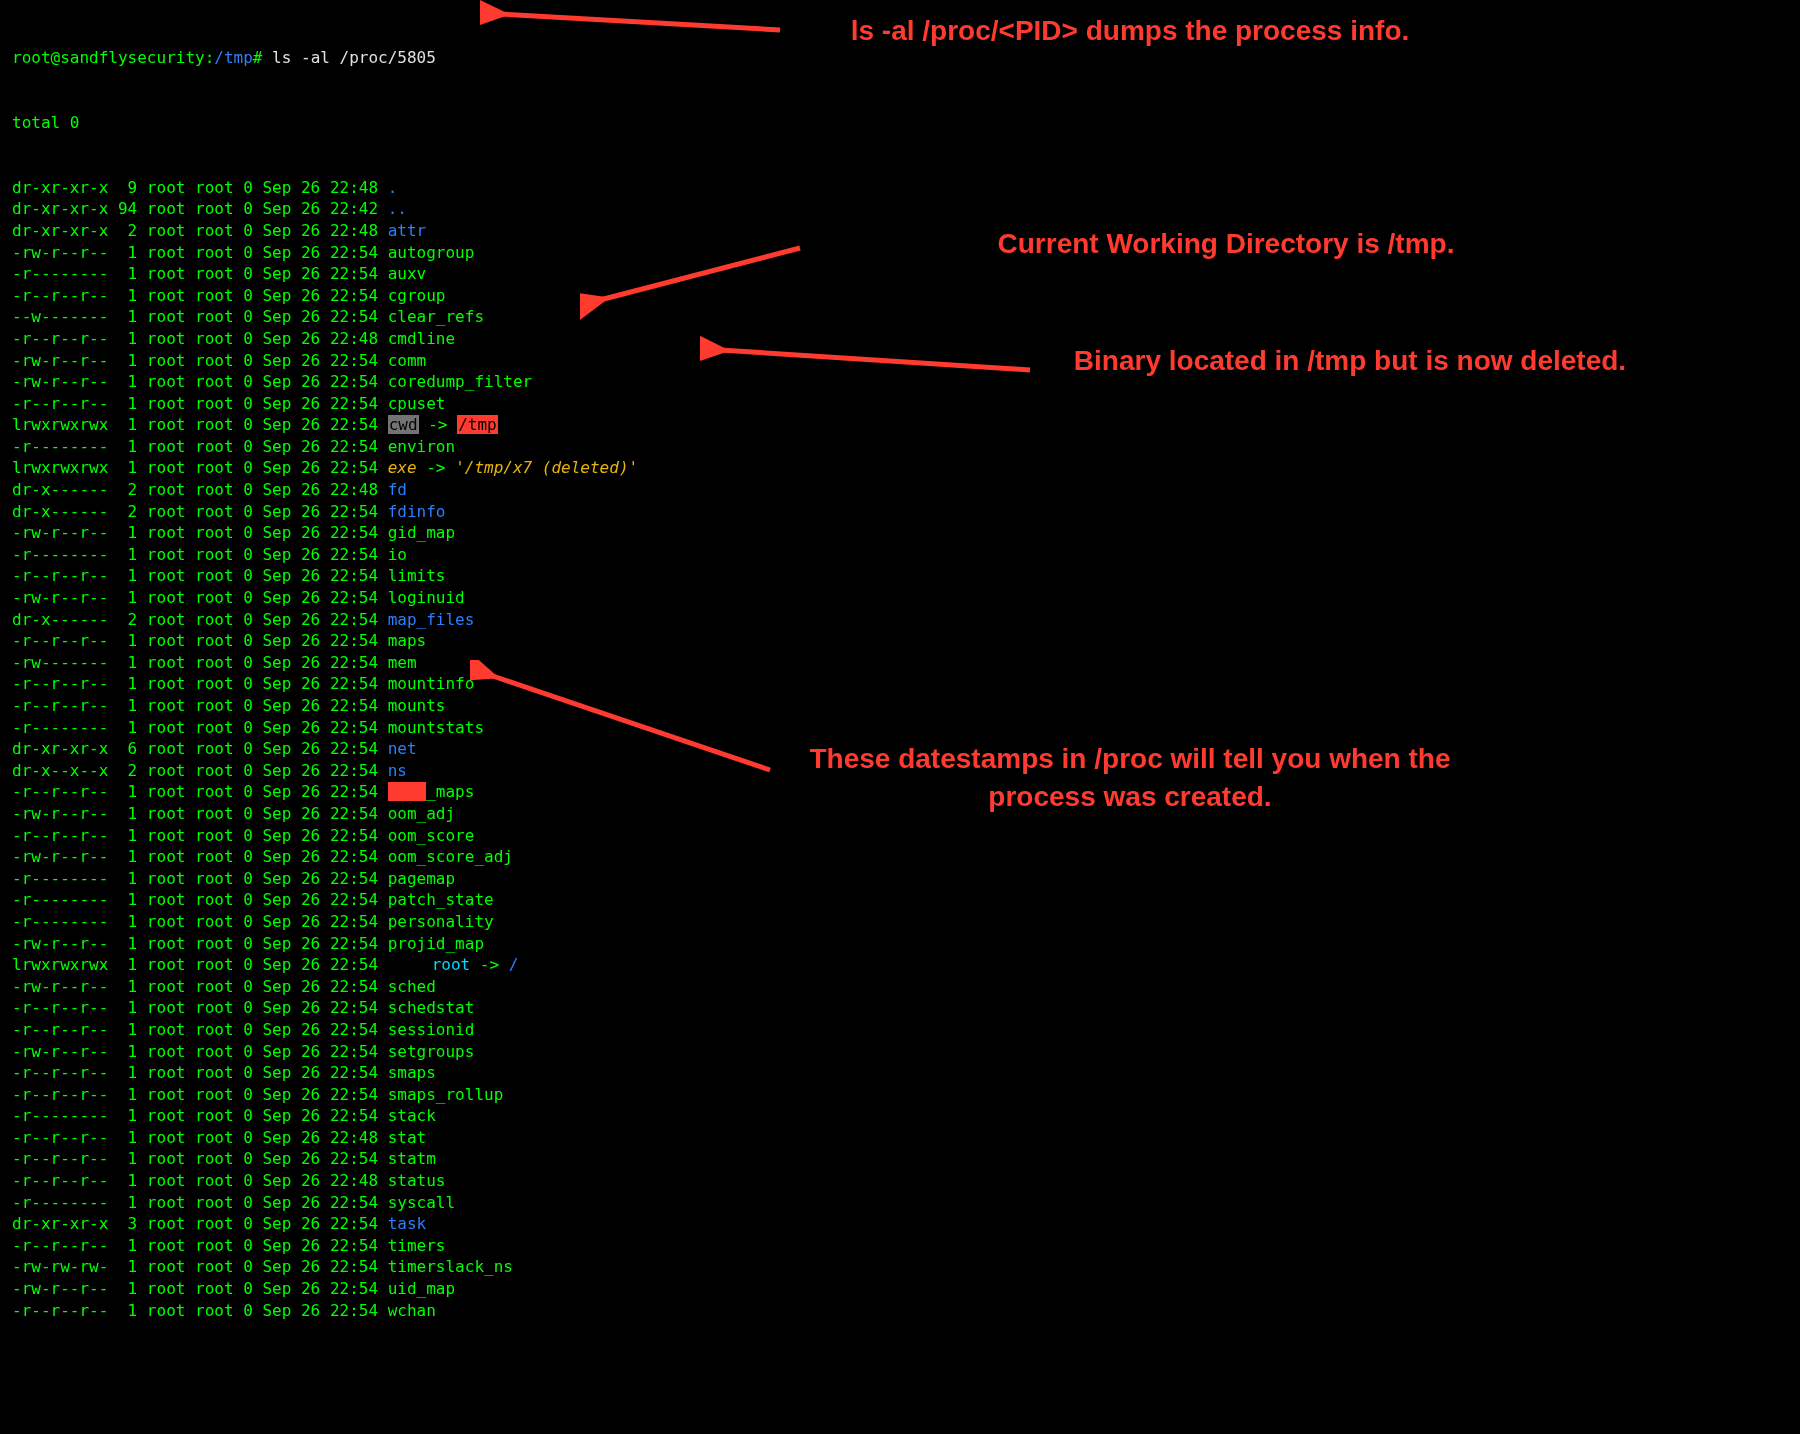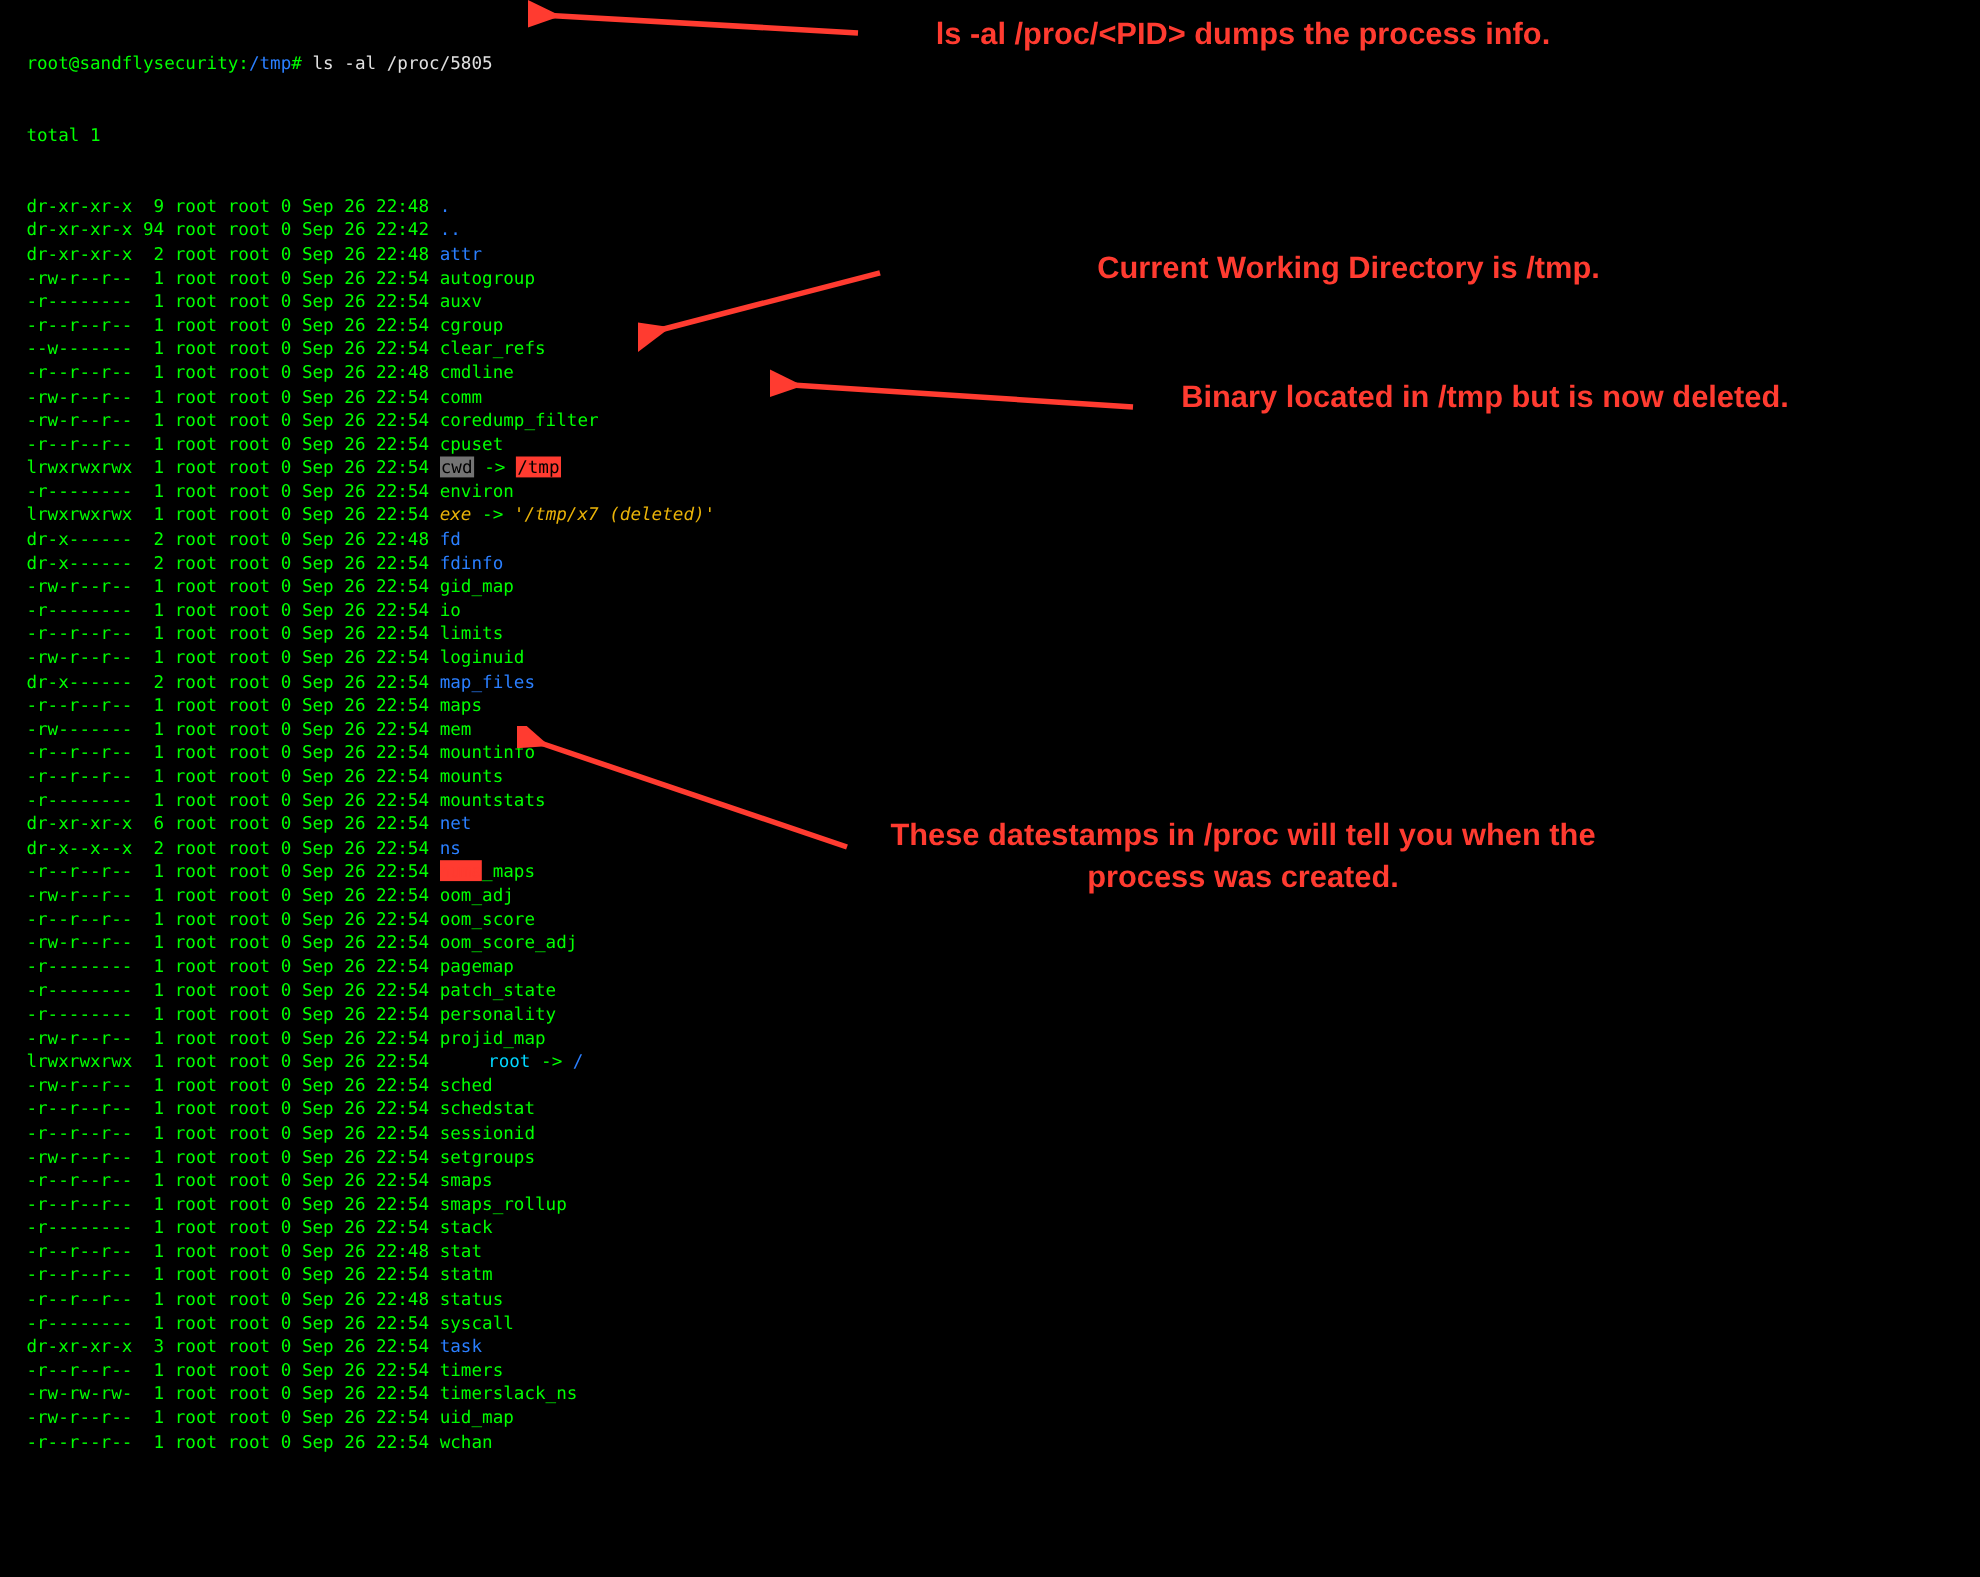--- a/index.html
+++ b/index.html
@@ -9,21 +9,21 @@
     font-family: "Menlo", "Monaco", "Consolas", monospace;
     font-size: 16px;
     line-height: 1.35;
     color: #00ff00;
     width: 1800px;
     height: 1434px;
     position: relative;
     overflow: hidden;
   }
   .terminal {
-    padding: 4px 24px;
+    padding: 4px 12px;
     white-space: pre;
   }
   .green { color: #00ff00; }
   .blue  { color: #2a7fff; }
   .cyan  { color: #00d7ff; margin-left: 44px; }
   .red   { color: #eab308; font-style: italic; }
   .white { color: #e0e0e0; }
   .hl-cwd {
     background: #737373;
     color: #000000;
@@ -55,21 +55,21 @@
   .arrow {
     position: absolute;
     pointer-events: none;
   }
 </style>
 </head>
 <body>
 
 <div class="terminal">
   <div><span class="green">root@sandflysecurity</span><span class="green">:</span><span class="blue">/tmp</span><span class="green">#</span><span class="white"> </span><span class="white">ls -al /proc/5805</span></div>
-  <div class="green">total 1</div>
+  <div class="green">total 0</div>
   <div id="listing"><div><span class="green">dr-xr-xr-x  9 root root 0 Sep 26 22:48 </span><span class="blue">.</span></div><div><span class="green">dr-xr-xr-x 94 root root 0 Sep 26 22:42 </span><span class="blue">..</span></div><div><span class="green">dr-xr-xr-x  2 root root 0 Sep 26 22:48 </span><span class="blue">attr</span></div><div><span class="green">-rw-r--r--  1 root root 0 Sep 26 22:54 </span><span class="green">autogroup</span></div><div><span class="green">-r--------  1 root root 0 Sep 26 22:54 </span><span class="green">auxv</span></div><div><span class="green">-r--r--r--  1 root root 0 Sep 26 22:54 </span><span class="green">cgroup</span></div><div><span class="green">--w-------  1 root root 0 Sep 26 22:54 </span><span class="green">clear_refs</span></div><div><span class="green">-r--r--r--  1 root root 0 Sep 26 22:48 </span><span class="green">cmdline</span></div><div><span class="green">-rw-r--r--  1 root root 0 Sep 26 22:54 </span><span class="green">comm</span></div><div><span class="green">-rw-r--r--  1 root root 0 Sep 26 22:54 </span><span class="green">coredump_filter</span></div><div><span class="green">-r--r--r--  1 root root 0 Sep 26 22:54 </span><span class="green">cpuset</span></div><div><span class="green">lrwxrwxrwx  1 root root 0 Sep 26 22:54 </span><span class="hl-cwd">cwd</span><span class="green"> -&gt; </span><span class="hl-tmp">/tmp</span></div><div><span class="green">-r--------  1 root root 0 Sep 26 22:54 </span><span class="green">environ</span></div><div><span class="green">lrwxrwxrwx  1 root root 0 Sep 26 22:54 </span><span class="red">exe</span><span class="green"> -&gt; </span><span class="red">'/tmp/x7 (deleted)'</span></div><div><span class="green">dr-x------  2 root root 0 Sep 26 22:48 </span><span class="blue">fd</span></div><div><span class="green">dr-x------  2 root root 0 Sep 26 22:54 </span><span class="blue">fdinfo</span></div><div><span class="green">-rw-r--r--  1 root root 0 Sep 26 22:54 </span><span class="green">gid_map</span></div><div><span class="green">-r--------  1 root root 0 Sep 26 22:54 </span><span class="green">io</span></div><div><span class="green">-r--r--r--  1 root root 0 Sep 26 22:54 </span><span class="green">limits</span></div><div><span class="green">-rw-r--r--  1 root root 0 Sep 26 22:54 </span><span class="green">loginuid</span></div><div><span class="green">dr-x------  2 root root 0 Sep 26 22:54 </span><span class="blue">map_files</span></div><div><span class="green">-r--r--r--  1 root root 0 Sep 26 22:54 </span><span class="green">maps</span></div><div><span class="green">-rw-------  1 root root 0 Sep 26 22:54 </span><span class="green">mem</span></div><div><span class="green">-r--r--r--  1 root root 0 Sep 26 22:54 </span><span class="green">mountinfo</span></div><div><span class="green">-r--r--r--  1 root root 0 Sep 26 22:54 </span><span class="green">mounts</span></div><div><span class="green">-r--------  1 root root 0 Sep 26 22:54 </span><span class="green">mountstats</span></div><div><span class="green">dr-xr-xr-x  6 root root 0 Sep 26 22:54 </span><span class="blue">net</span></div><div><span class="green">dr-x--x--x  2 root root 0 Sep 26 22:54 </span><span class="blue">ns</span></div><div><span class="green">-r--r--r--  1 root root 0 Sep 26 22:54 </span><span style="background: rgb(255, 59, 48); color: rgb(255, 59, 48);">numa</span><span class="green">_maps</span></div><div><span class="green">-rw-r--r--  1 root root 0 Sep 26 22:54 </span><span class="green">oom_adj</span></div><div><span class="green">-r--r--r--  1 root root 0 Sep 26 22:54 </span><span class="green">oom_score</span></div><div><span class="green">-rw-r--r--  1 root root 0 Sep 26 22:54 </span><span class="green">oom_score_adj</span></div><div><span class="green">-r--------  1 root root 0 Sep 26 22:54 </span><span class="green">pagemap</span></div><div><span class="green">-r--------  1 root root 0 Sep 26 22:54 </span><span class="green">patch_state</span></div><div><span class="green">-r--------  1 root root 0 Sep 26 22:54 </span><span class="green">personality</span></div><div><span class="green">-rw-r--r--  1 root root 0 Sep 26 22:54 </span><span class="green">projid_map</span></div><div><span class="green">lrwxrwxrwx  1 root root 0 Sep 26 22:54 </span><span class="cyan">root</span><span class="green"> -&gt; </span><span class="blue">/</span></div><div><span class="green">-rw-r--r--  1 root root 0 Sep 26 22:54 </span><span class="green">sched</span></div><div><span class="green">-r--r--r--  1 root root 0 Sep 26 22:54 </span><span class="green">schedstat</span></div><div><span class="green">-r--r--r--  1 root root 0 Sep 26 22:54 </span><span class="green">sessionid</span></div><div><span class="green">-rw-r--r--  1 root root 0 Sep 26 22:54 </span><span class="green">setgroups</span></div><div><span class="green">-r--r--r--  1 root root 0 Sep 26 22:54 </span><span class="green">smaps</span></div><div><span class="green">-r--r--r--  1 root root 0 Sep 26 22:54 </span><span class="green">smaps_rollup</span></div><div><span class="green">-r--------  1 root root 0 Sep 26 22:54 </span><span class="green">stack</span></div><div><span class="green">-r--r--r--  1 root root 0 Sep 26 22:48 </span><span class="green">stat</span></div><div><span class="green">-r--r--r--  1 root root 0 Sep 26 22:54 </span><span class="green">statm</span></div><div><span class="green">-r--r--r--  1 root root 0 Sep 26 22:48 </span><span class="green">status</span></div><div><span class="green">-r--------  1 root root 0 Sep 26 22:54 </span><span class="green">syscall</span></div><div><span class="green">dr-xr-xr-x  3 root root 0 Sep 26 22:54 </span><span class="blue">task</span></div><div><span class="green">-r--r--r--  1 root root 0 Sep 26 22:54 </span><span class="green">timers</span></div><div><span class="green">-rw-rw-rw-  1 root root 0 Sep 26 22:54 </span><span class="green">timerslack_ns</span></div><div><span class="green">-rw-r--r--  1 root root 0 Sep 26 22:54 </span><span class="green">uid_map</span></div><div><span class="green">-r--r--r--  1 root root 0 Sep 26 22:54 </span><span class="green">wchan</span></div></div>
 </div>
 
 <div class="anno" style="left:780px; top:12px; width:700px;">ls -al /proc/&lt;PID&gt; dumps the process info.</div>
 <div class="anno" style="left:846px; top:225px; width:760px;">Current Working Directory is /tmp.</div>
 <div class="anno" style="left:1040px; top:342px; width:620px;">Binary located in /tmp but is now deleted.</div>
 <div class="anno" style="left:760px; top:740px; width:740px;">These datestamps in /proc will tell you when the process was created.</div>
 
 <svg class="arrow" style="left:480px; top:0px;" width="320" height="40">
   <defs>

